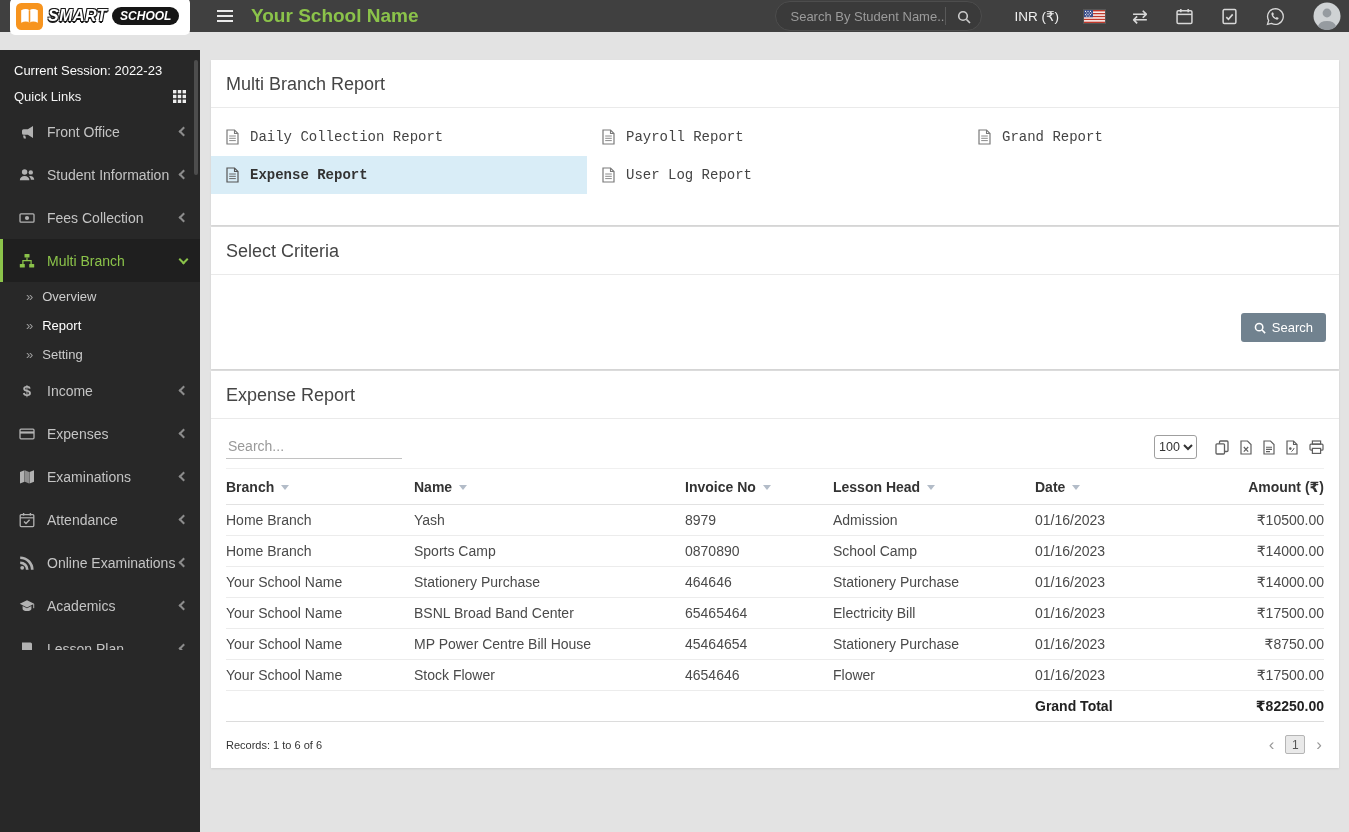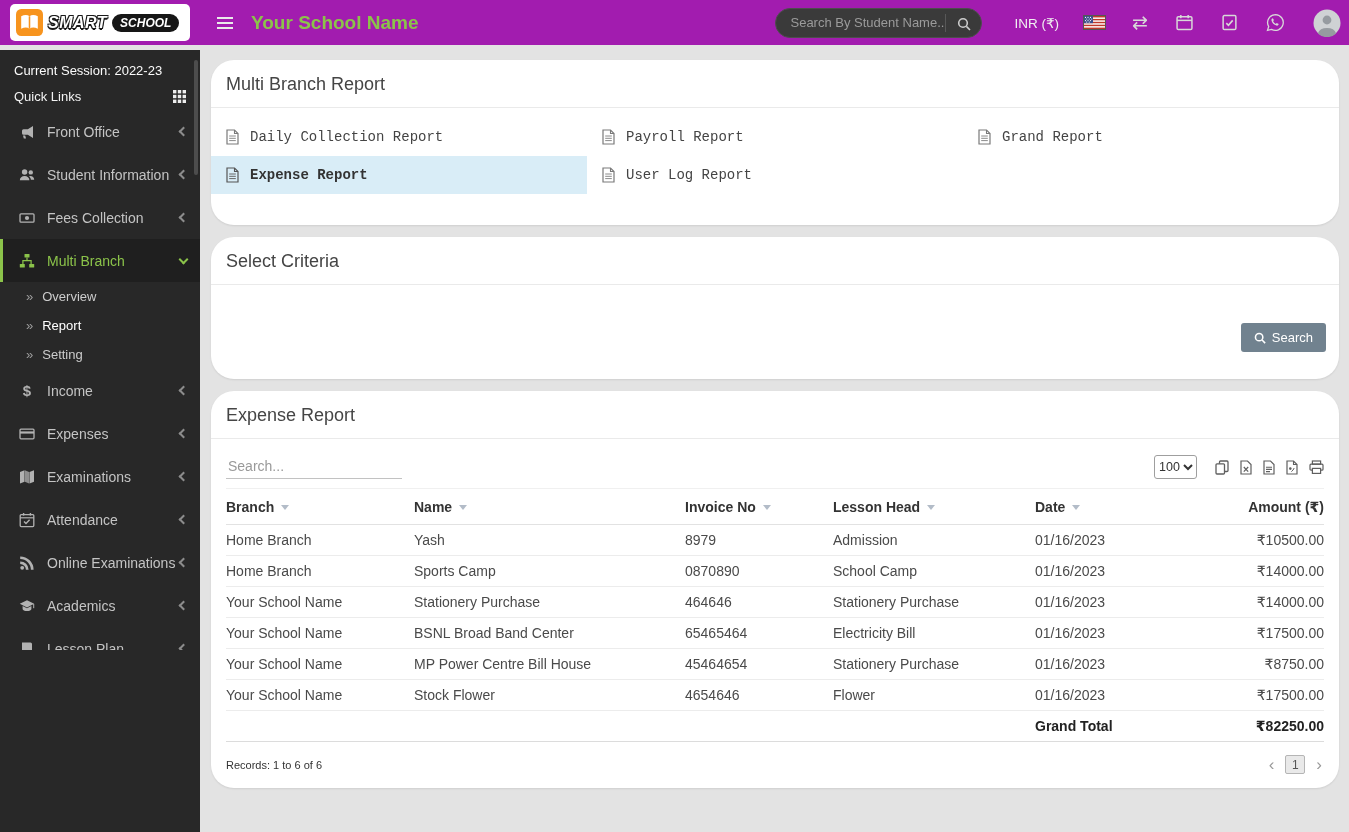--- a/index.html
+++ b/index.html
@@ -1,20 +1,20 @@
 <!DOCTYPE html>
 <html><head>
 <meta charset="utf-8">
 <style>
   * { box-sizing:border-box; margin:0; padding:0; }
   html,body { width:1349px; height:832px; overflow:hidden; }
   body { font-family:"Liberation Sans","DejaVu Sans",sans-serif; background:#e3e3e3; position:relative; }
 
   
-  .navbar { position:absolute; top:0; left:0; width:100%; height:45px; background:#a21caf; display:flex; align-items:center; z-index:20; }
+  .navbar { position:absolute; top:0; left:0; width:100%; height:32px; background:#404040; display:flex; align-items:center; z-index:20; }
   .logo-area { flex:0 0 200px; height:50px; display:flex; align-items:center; justify-content:center; }
   .logo { background:#fff; border-radius:5px; height:37px; width:180px; display:flex; align-items:center; padding:0 6px; gap:5px; cursor:pointer; }
   .logo-smart { font-size:16px; font-weight:bold; font-style:italic; color:#fff; letter-spacing:.5px;
     text-shadow:-1px -1px 0 #1a1a1a,1px -1px 0 #1a1a1a,-1px 1px 0 #1a1a1a,1px 1px 0 #1a1a1a,0 2px 0 #1a1a1a; }
   .logo-school { font-size:12px; font-weight:bold; font-style:italic; color:#fff; background:#161616; padding:2px 8px; border-radius:9px; }
   .hamb { margin-left:13px; display:flex; flex-direction:column; gap:3px; cursor:pointer; padding:4px; }
   .hamb span { display:block; width:16px; height:2px; background:#eaeaea; }
   .nav-title { margin-left:14px; font-size:19px; font-weight:bold; color:#8bc34a; white-space:nowrap; }
   .nav-right { margin-left:auto; display:flex; align-items:center; }
   .nav-search { width:207px; height:30px; background:#3a3a3a; border:1px solid #4d4d4d; border-radius:15px; display:flex; align-items:center; padding:0 4px 0 14px; margin-right:32px; }
@@ -42,21 +42,21 @@
   .chev { width:7px; height:7px; border-left:2px solid #8c8c8c; border-bottom:2px solid #8c8c8c; transform:rotate(45deg); flex:0 0 auto; }
   .chev.down { transform:rotate(-45deg); border-color:#8bc34a; margin-top:-3px; }
   .sb-sub { }
   .sb-sub-item { display:flex; align-items:center; height:29px; padding-left:26px; color:#cccccc; font-size:13px; cursor:pointer; }
   .sb-sub-item .arr { margin-right:9px; font-size:13px; color:#9e9e9e; }
   .sb-sub-item.active { color:#fff; }
   .dollar { font-size:15px; }
 
   
   .main { position:absolute; top:50px; left:200px; right:0; bottom:0; padding:10px 10px 0 11px; overflow:hidden; }
-  .card { background:#fff; box-shadow:0 1px 2px rgba(0,0,0,.09); margin-bottom:12px;border-radius:23px; }
+  .card { background:#fff; box-shadow:0 1px 2px rgba(0,0,0,.09); margin-bottom:2px; }
   .card-title { font-size:18px; color:#454545; font-weight:500; padding:14px 15px 12px; border-bottom:1px solid #eaeaea; }
 
   
   .rl-grid { display:grid; grid-template-columns:1fr 1fr 1fr; padding:10px 0 31px; }
   .rl-item { display:flex; align-items:center; gap:11px; padding:11px 15px; font-size:14px; color:#444; cursor:pointer;font-family:Liberation Mono, monospace; }
   .rl-item.active { background:#d9edf7; font-weight:bold; color:#333; }
 
   
   .crit-body { padding:21px 15px 0; }
   .crit-label { font-size:14px; color:#444; }

